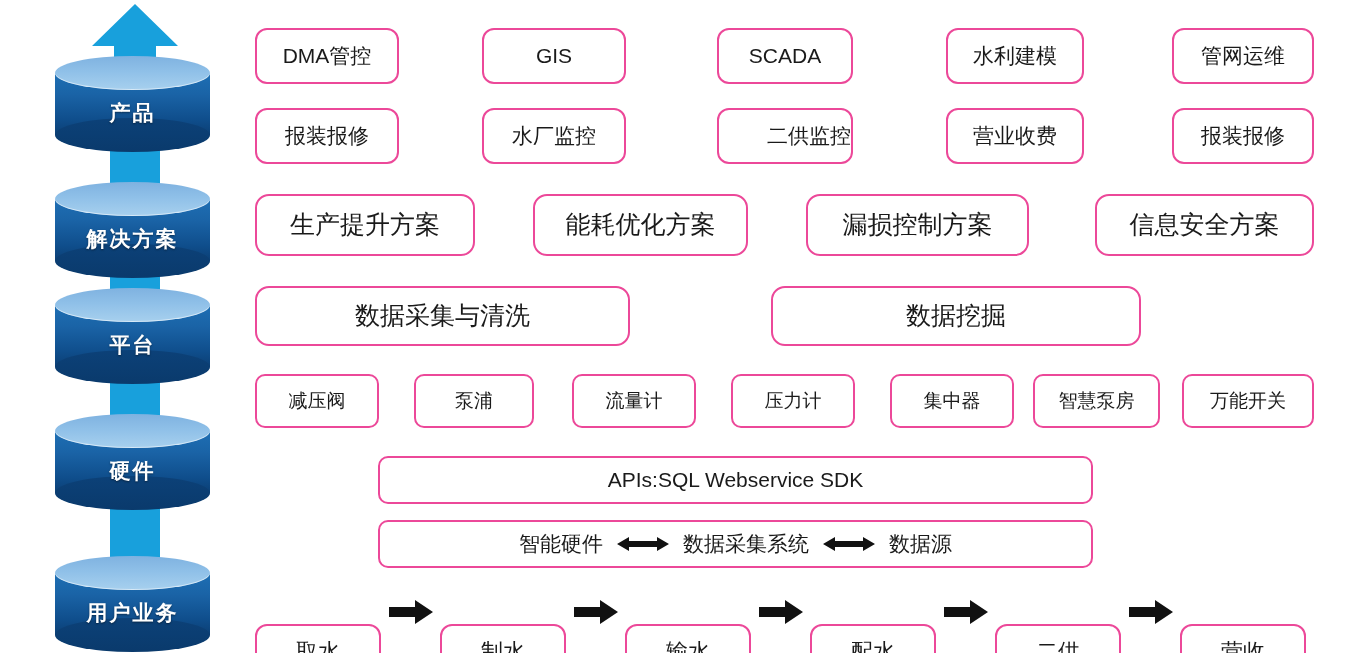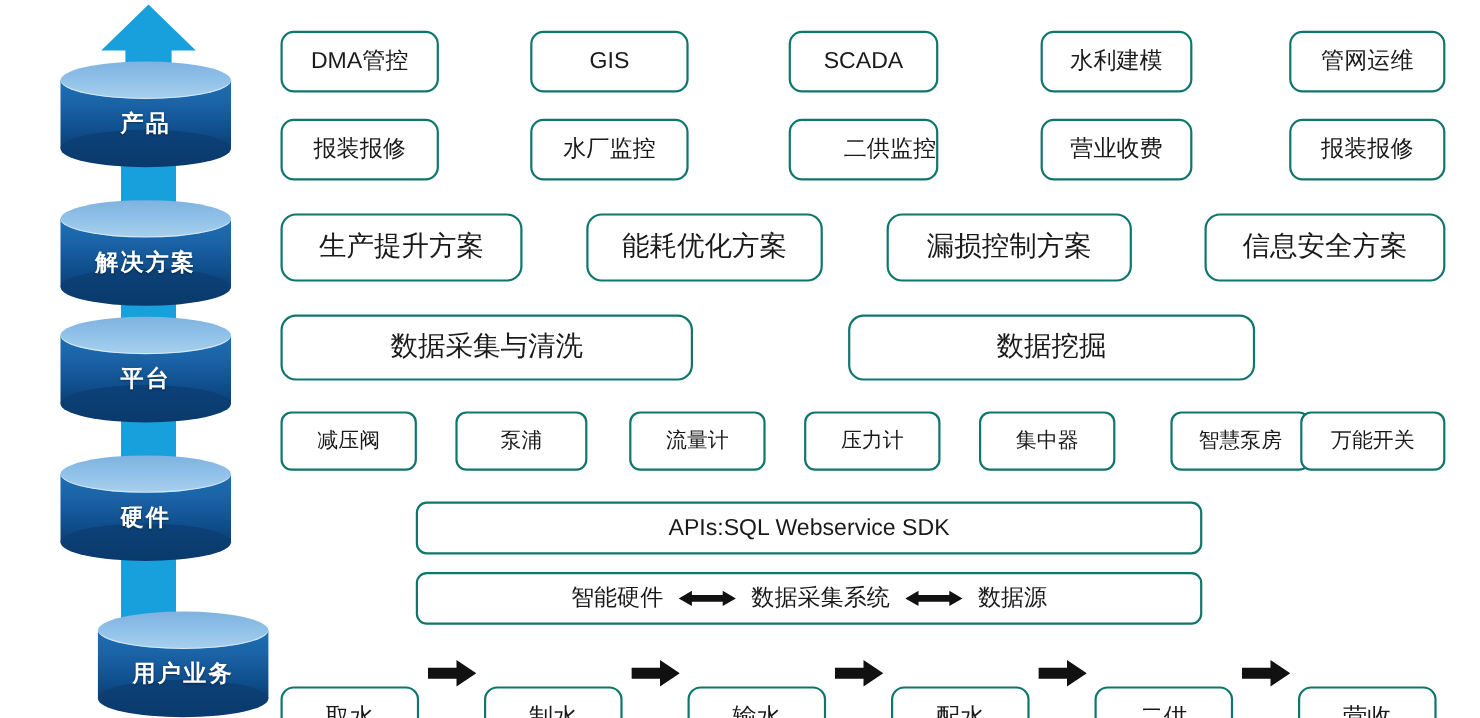--- a/index.html
+++ b/index.html
@@ -87,21 +87,21 @@
   #content {
     position: absolute;
     left: 250px;
     top: 0;
     width: 1095px;
     height: 653px;
   }
   .rbox {
     position: absolute;
     box-sizing: border-box;
-    border: 2px solid #0f766e;
+    border: 2px solid #ec4899;
     border-radius: 12px;
     background: #ffffff;
     display: flex;
     align-items: center;
     justify-content: center;
     text-align: center;
     font-size: 21px;
     color: #1a1a1a;
     line-height: 1.1;
   }
@@ -167,21 +167,21 @@
     <div class="cyl-label">平台</div>
   </div>
 
   <div class="cyl" style="top:414px;">
     <div class="cyl-bottom"></div>
     <div class="cyl-body"></div>
     <div class="cyl-top"></div>
     <div class="cyl-label">硬件</div>
   </div>
 
-  <div class="cyl" style="top:556px;margin-left:34px;">
+  <div class="cyl" style="top:556px;">
     <div class="cyl-bottom"></div>
     <div class="cyl-body"></div>
     <div class="cyl-top"></div>
     <div class="cyl-label">用户业务</div>
   </div>
 </div>
 
 <div id="content">
 
   <div class="rbox" style="left:5px;top:28px;width:144px;height:56px;">DMA管控</div>
@@ -202,21 +202,21 @@
   <div class="rbox wide" style="left:845px;top:194px;width:219px;height:62px;">信息安全方案</div>
 
   <div class="rbox wide" style="left:5px;top:286px;width:375px;height:60px;">数据采集与清洗</div>
   <div class="rbox wide" style="left:521px;top:286px;width:370px;height:60px;">数据挖掘</div>
 
   <div class="rbox small" style="left:5px;top:374px;width:124px;height:54px;">减压阀</div>
   <div class="rbox small" style="left:164px;top:374px;width:120px;height:54px;">泵浦</div>
   <div class="rbox small" style="left:322px;top:374px;width:124px;height:54px;">流量计</div>
   <div class="rbox small" style="left:481px;top:374px;width:124px;height:54px;">压力计</div>
   <div class="rbox small" style="left:640px;top:374px;width:124px;height:54px;">集中器</div>
-  <div class="rbox small" style="left:783px;top:374px;width:127px;height:54px;margin-left:31px;">智慧泵房</div>
+  <div class="rbox small" style="left:783px;top:374px;width:127px;height:54px;">智慧泵房</div>
   <div class="rbox small" style="left:932px;top:374px;width:132px;height:54px;">万能开关</div>
 
   <div class="rbox api" style="left:128px;top:456px;width:715px;height:48px;">
     <span class="api-text">APIs:SQL Webservice SDK</span>
   </div>
 
   <div class="rbox api" style="left:128px;top:520px;width:715px;height:48px;">
     <span class="chain-text">
       <span>智能硬件</span>
       <svg class="bidir" viewBox="0 0 52 16">

